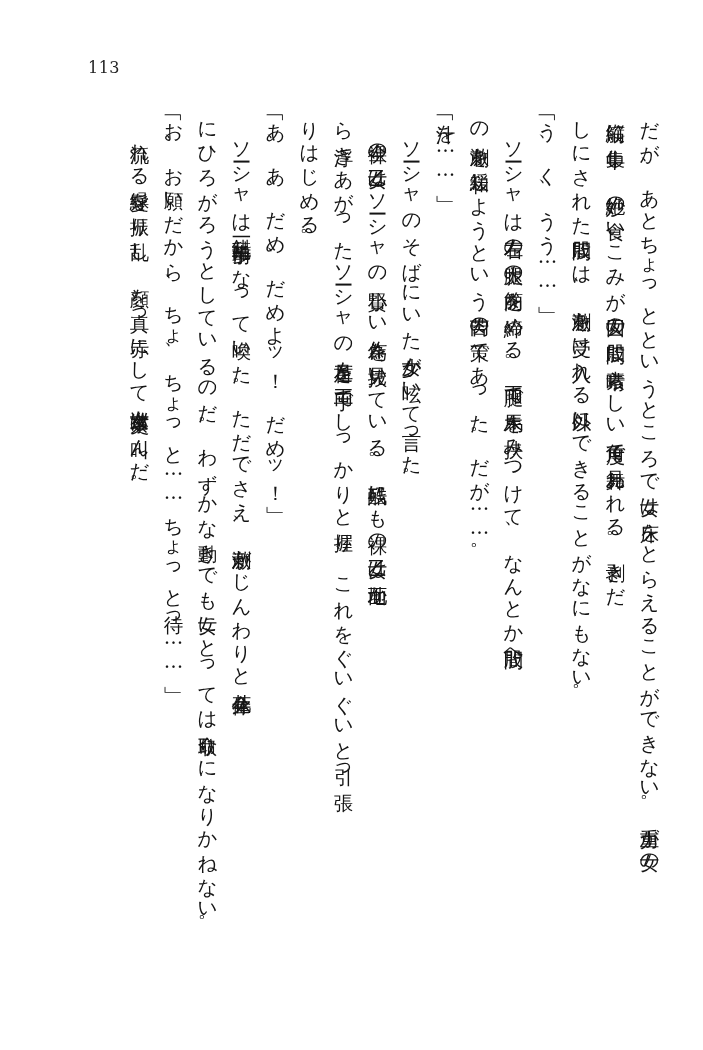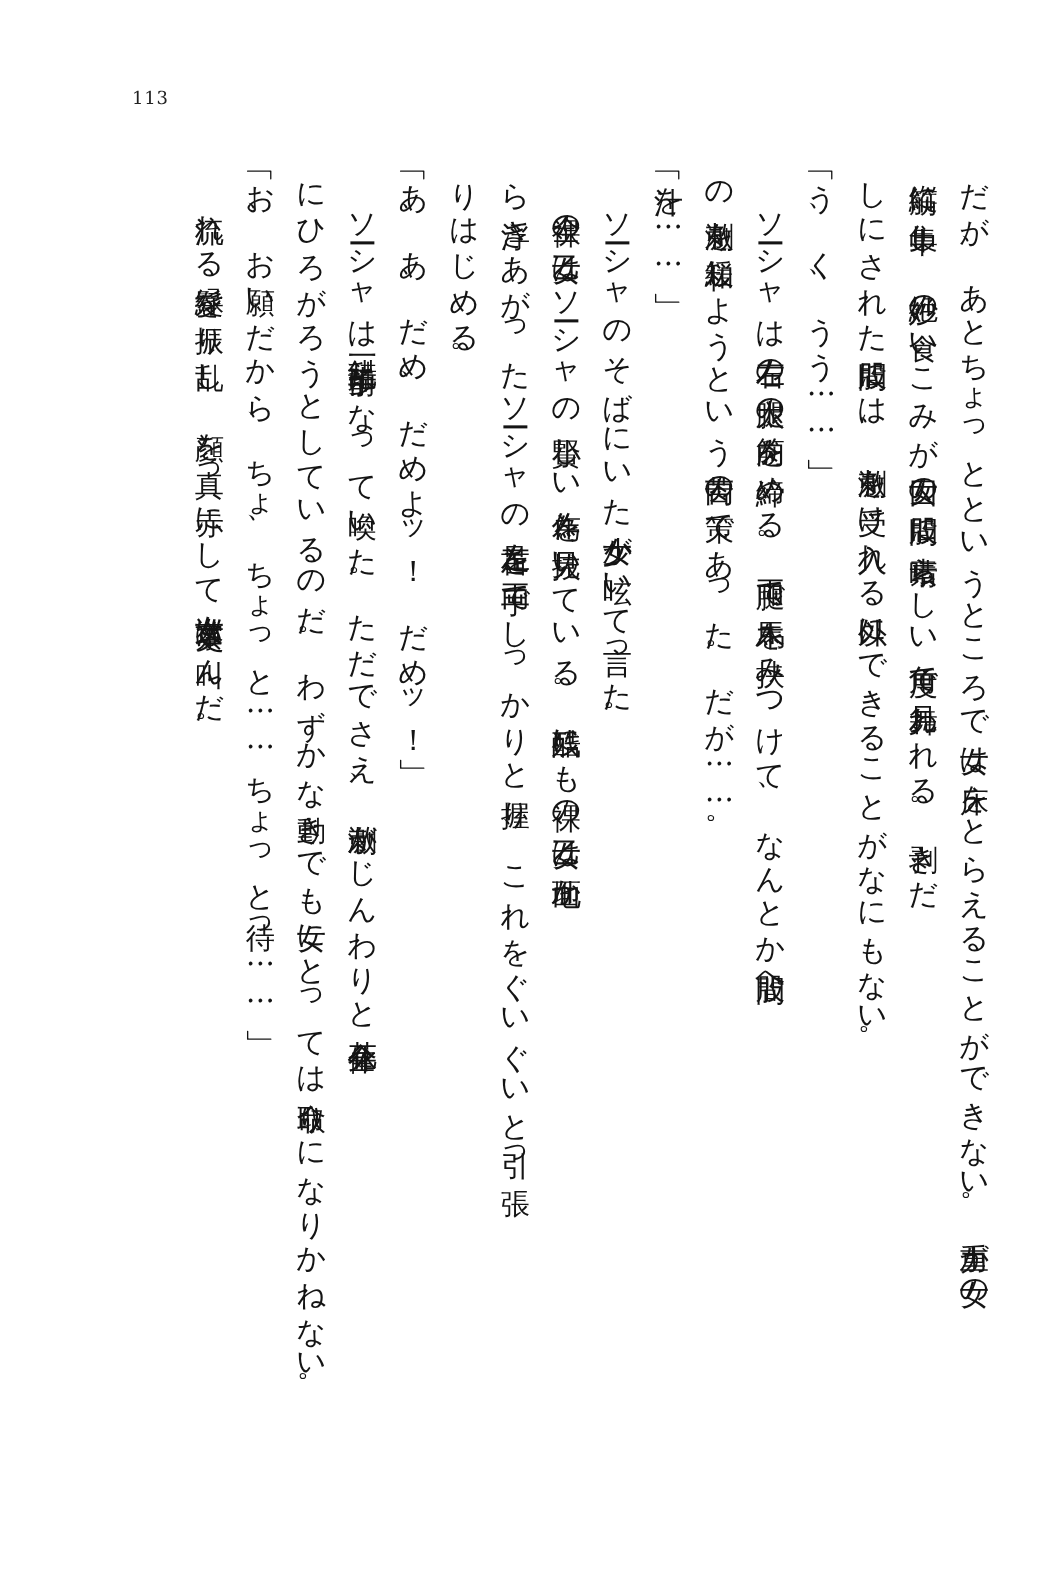--- a/index.html
+++ b/index.html
@@ -18,21 +18,21 @@
     position: relative;
     width: 703px;
     height: 1050px;
     background: #ffffff;
     box-sizing: border-box;
   }
   .page-number {
     position: absolute;
     top: 58px;
     left: 88px;
-    font-size: 12px;
+    font-size: 16px;
     letter-spacing: 0.5px;
     color: #222;
     font-family: "DejaVu Serif", "Liberation Serif", serif;
   }
   .text-block {
     position: absolute;
     top: 108px;
     left: 56px;
     right: 44px;
     height: 880px;

